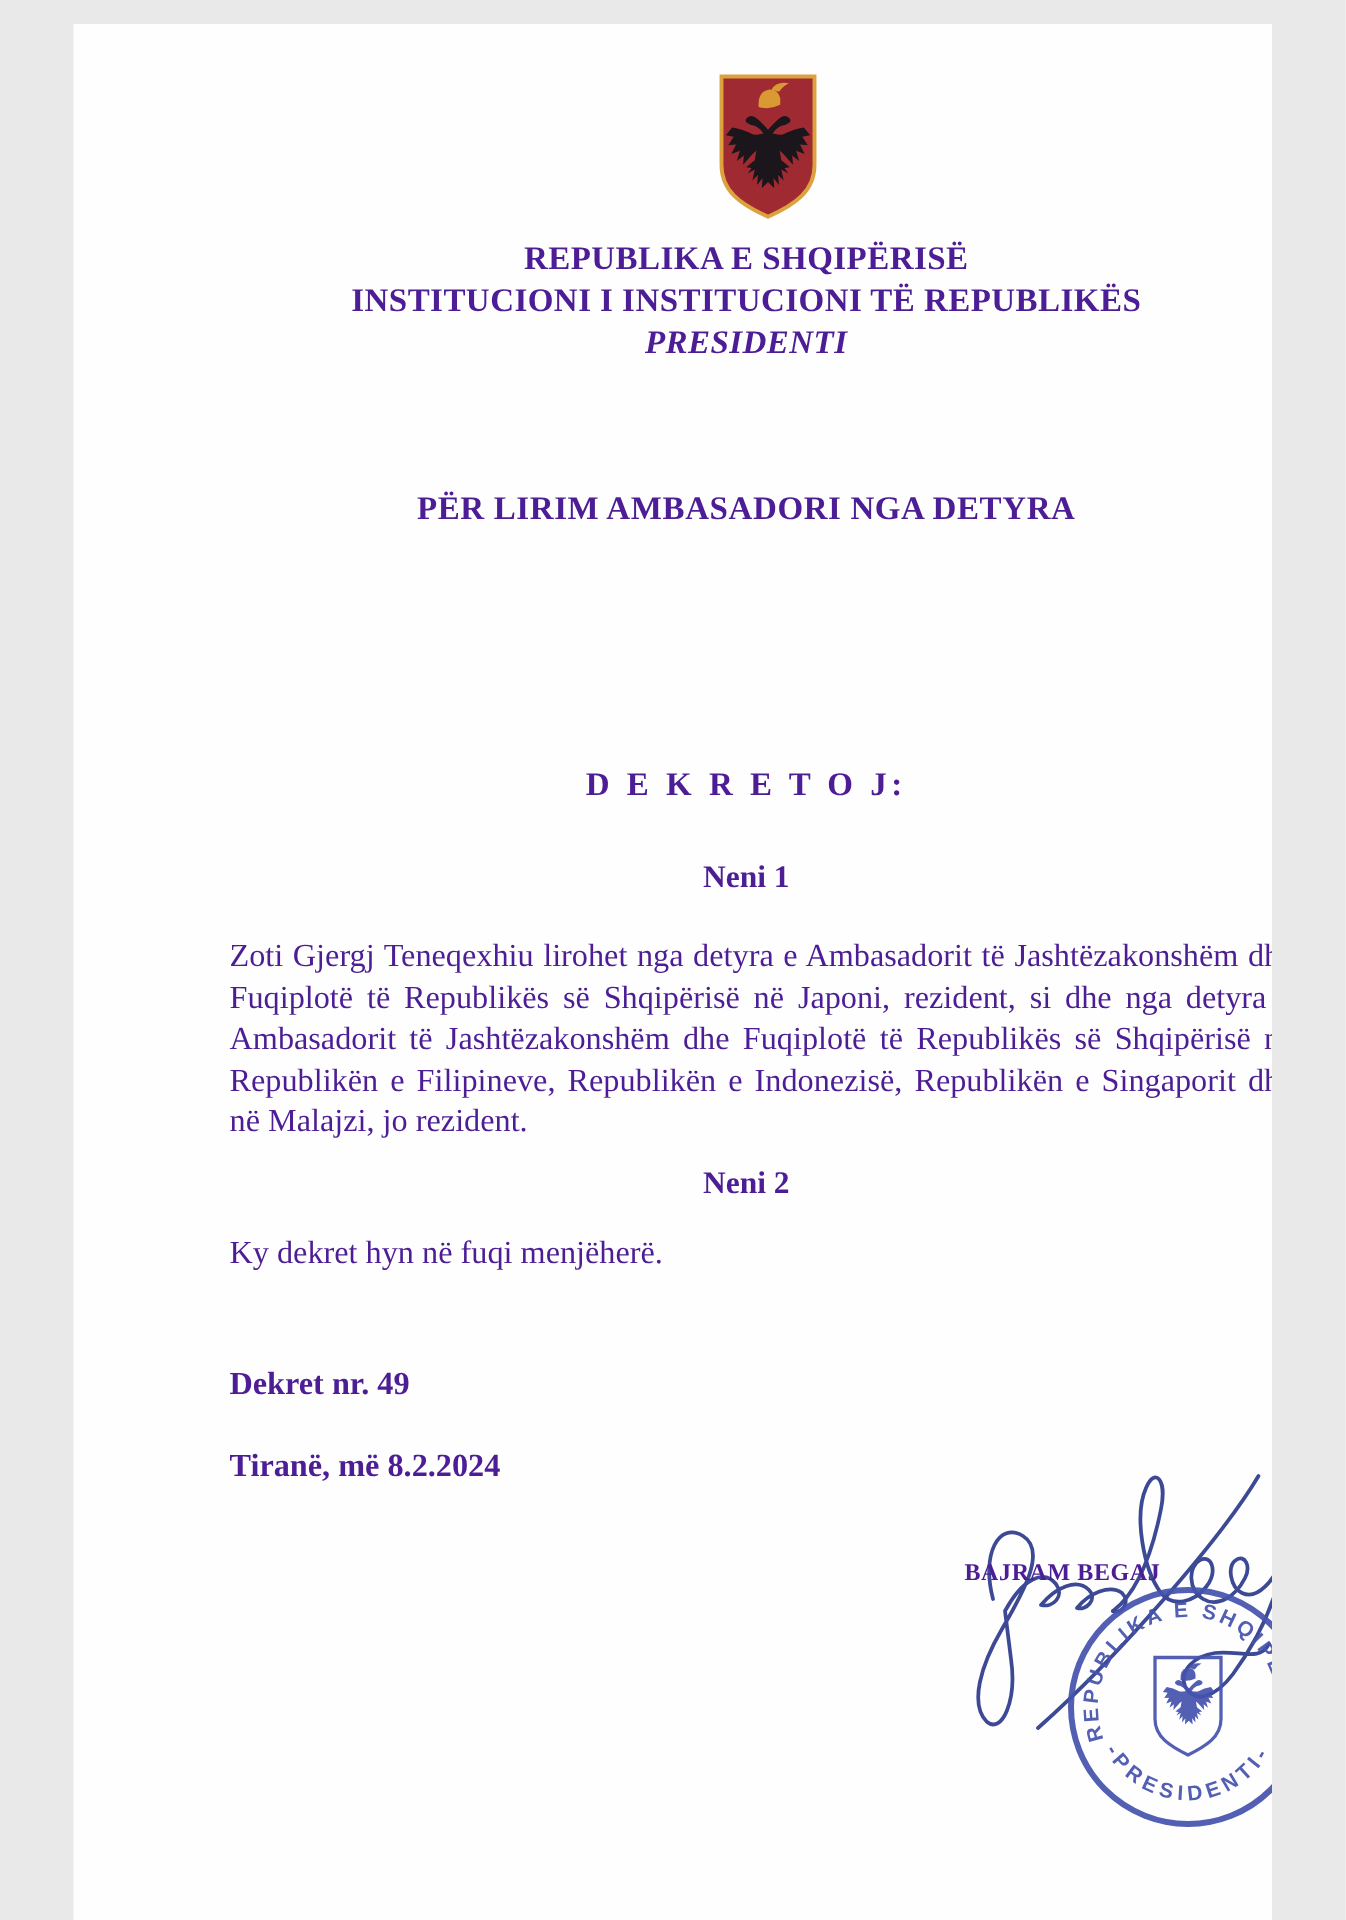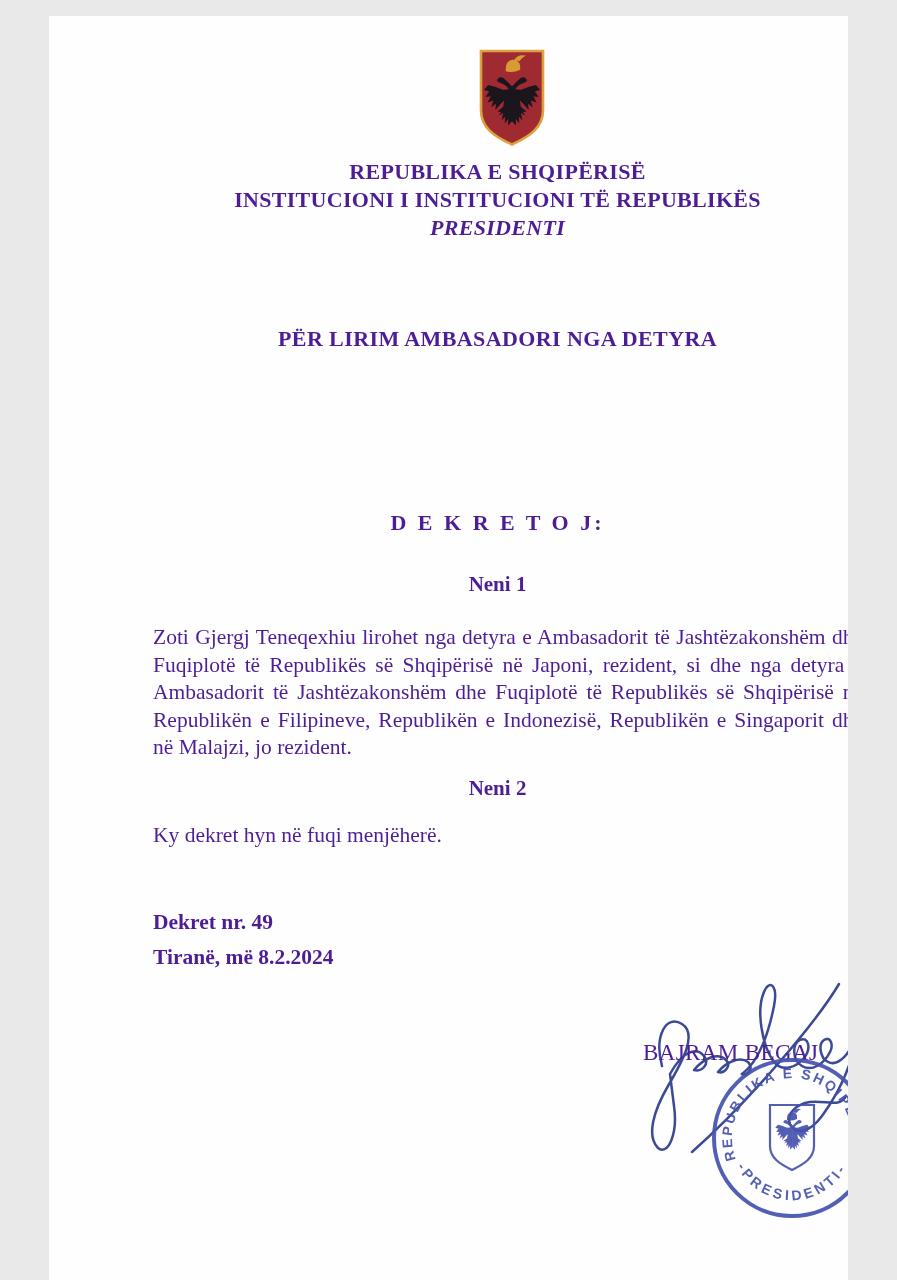--- a/index.html
+++ b/index.html
@@ -18,21 +18,21 @@
   .doc-title{font-weight:bold;font-size:22px;letter-spacing:3px;}
   .doc-subtitle{font-weight:bold;font-size:22px;letter-spacing:0.4px;}
   .body-text{
     left:104px;width:710px;
     font-size:21.5px;line-height:27.5px;
     text-align:justify;
   }
   .single-line{text-align:left;}
   .neni{font-weight:bold;font-size:21px;}
   .meta{left:104px;font-weight:bold;font-size:21.5px;}
-  .signer{font-weight:normal;font-size:23px;letter-spacing:0.4px;}
+  .signer{font-weight:bold;font-size:16px;letter-spacing:0.4px;}
   .scan-edge{
     left:0;bottom:0;width:897px;height:4px;
     background:linear-gradient(90deg,#15151f 0%,#1a1a26 88%,#8a8a95 95%,#d8d8dd 100%);
   }
   svg{display:block;overflow:visible;}
 </style>
 </head>
 <body>
 
 <div class="page">
@@ -68,21 +68,21 @@
 
   <div class="abs centered doc-title" style="top:494px;">D E K R E T O J:</div>
 
   <div class="abs centered neni" style="top:556px;">Neni 1</div>
   <div class="abs body-text" style="top:608px;">Zoti Gjergj Teneqexhiu lirohet nga detyra e Ambasadorit të Jashtëzakonshëm dhe Fuqiplotë të Republikës së Shqipërisë në Japoni, rezident, si dhe nga detyra e Ambasadorit të Jashtëzakonshëm dhe Fuqiplotë të Republikës së Shqipërisë në Republikën e Filipineve, Republikën e Indonezisë, Republikën e Singaporit dhe në Malajzi, jo rezident.</div>
 
   <div class="abs centered neni" style="top:760px;">Neni 2</div>
   <div class="abs body-text single-line" style="top:806px;">Ky dekret hyn në fuqi menjëherë.</div>
 
   <div class="abs meta" style="top:894px;">Dekret nr. 49</div>
-  <div class="abs meta" style="top:929px;">Tiranë, më 8.2.2024</div>
+  <div class="abs meta" style="top:949px;">Tiranë, më 8.2.2024</div>
 
   <div class="abs" style="left:575px;top:950px;">
     <svg width="250" height="200" viewBox="0 0 250 200">
       <g fill="none" stroke="#2c3a8c" stroke-width="2.5" stroke-linecap="round" stroke-linejoin="round" opacity="0.92">
         <path d="M38 100 C30 70 42 48 58 58 C74 68 58 96 44 120 C30 144 22 170 34 182 C44 190 54 168 50 140 L46 108 C58 86 72 80 80 90 C86 98 78 106 70 104 C80 92 94 86 102 94 C108 100 100 108 94 106 C102 96 116 90 124 96 C130 102 124 110 118 108"></path>
         <path d="M118 108 C134 96 144 70 150 40 C154 20 146 12 140 26 C132 44 138 80 150 96 C158 106 172 102 180 92 C188 82 184 70 176 74 C168 78 168 94 178 100 C188 106 200 98 206 86 C210 78 206 70 200 74 C194 78 196 92 204 96 C214 101 226 88 232 70 C228 100 214 128 198 150 C186 166 172 170 166 158 C162 148 172 138 186 136 C202 134 216 142 222 130"></path>
         <path d="M215 18 C190 60 120 140 68 186"></path>
         <path d="M228 24 C232 20 236 20 238 24"></path>
       </g>
     </svg>

